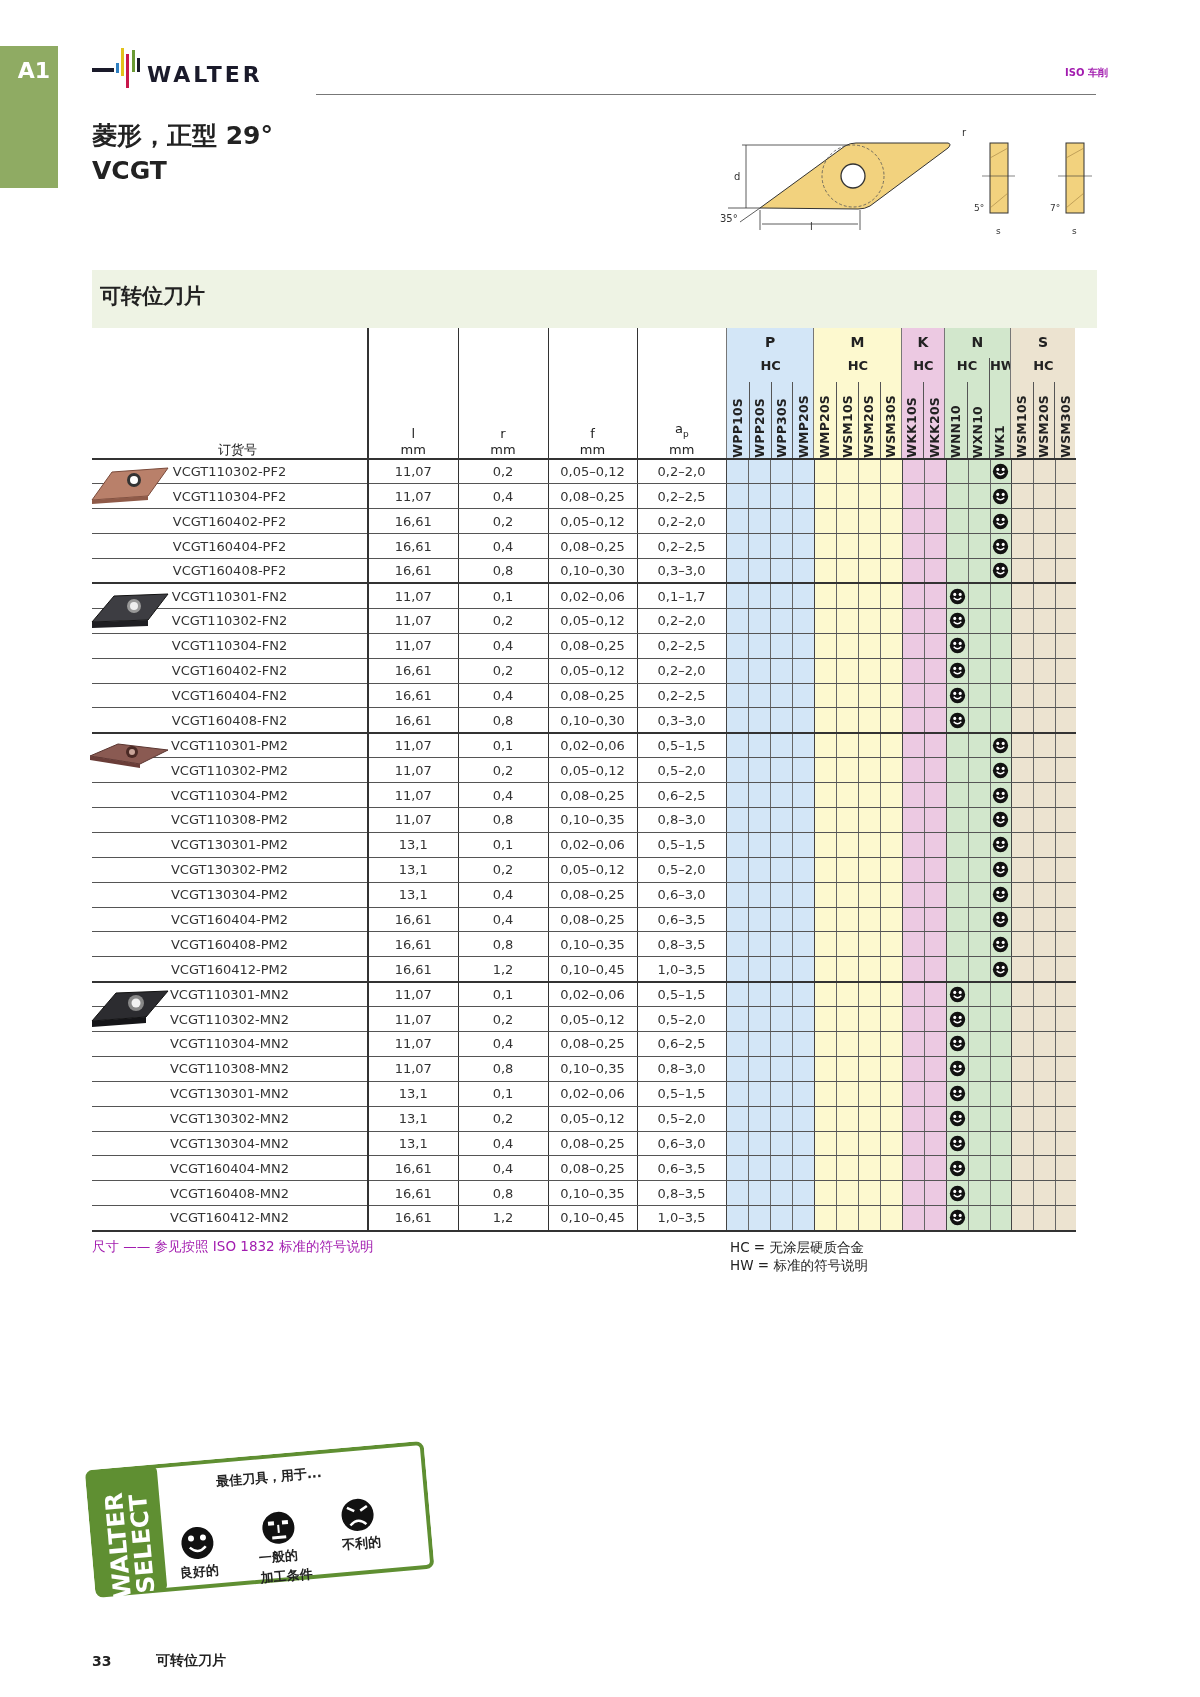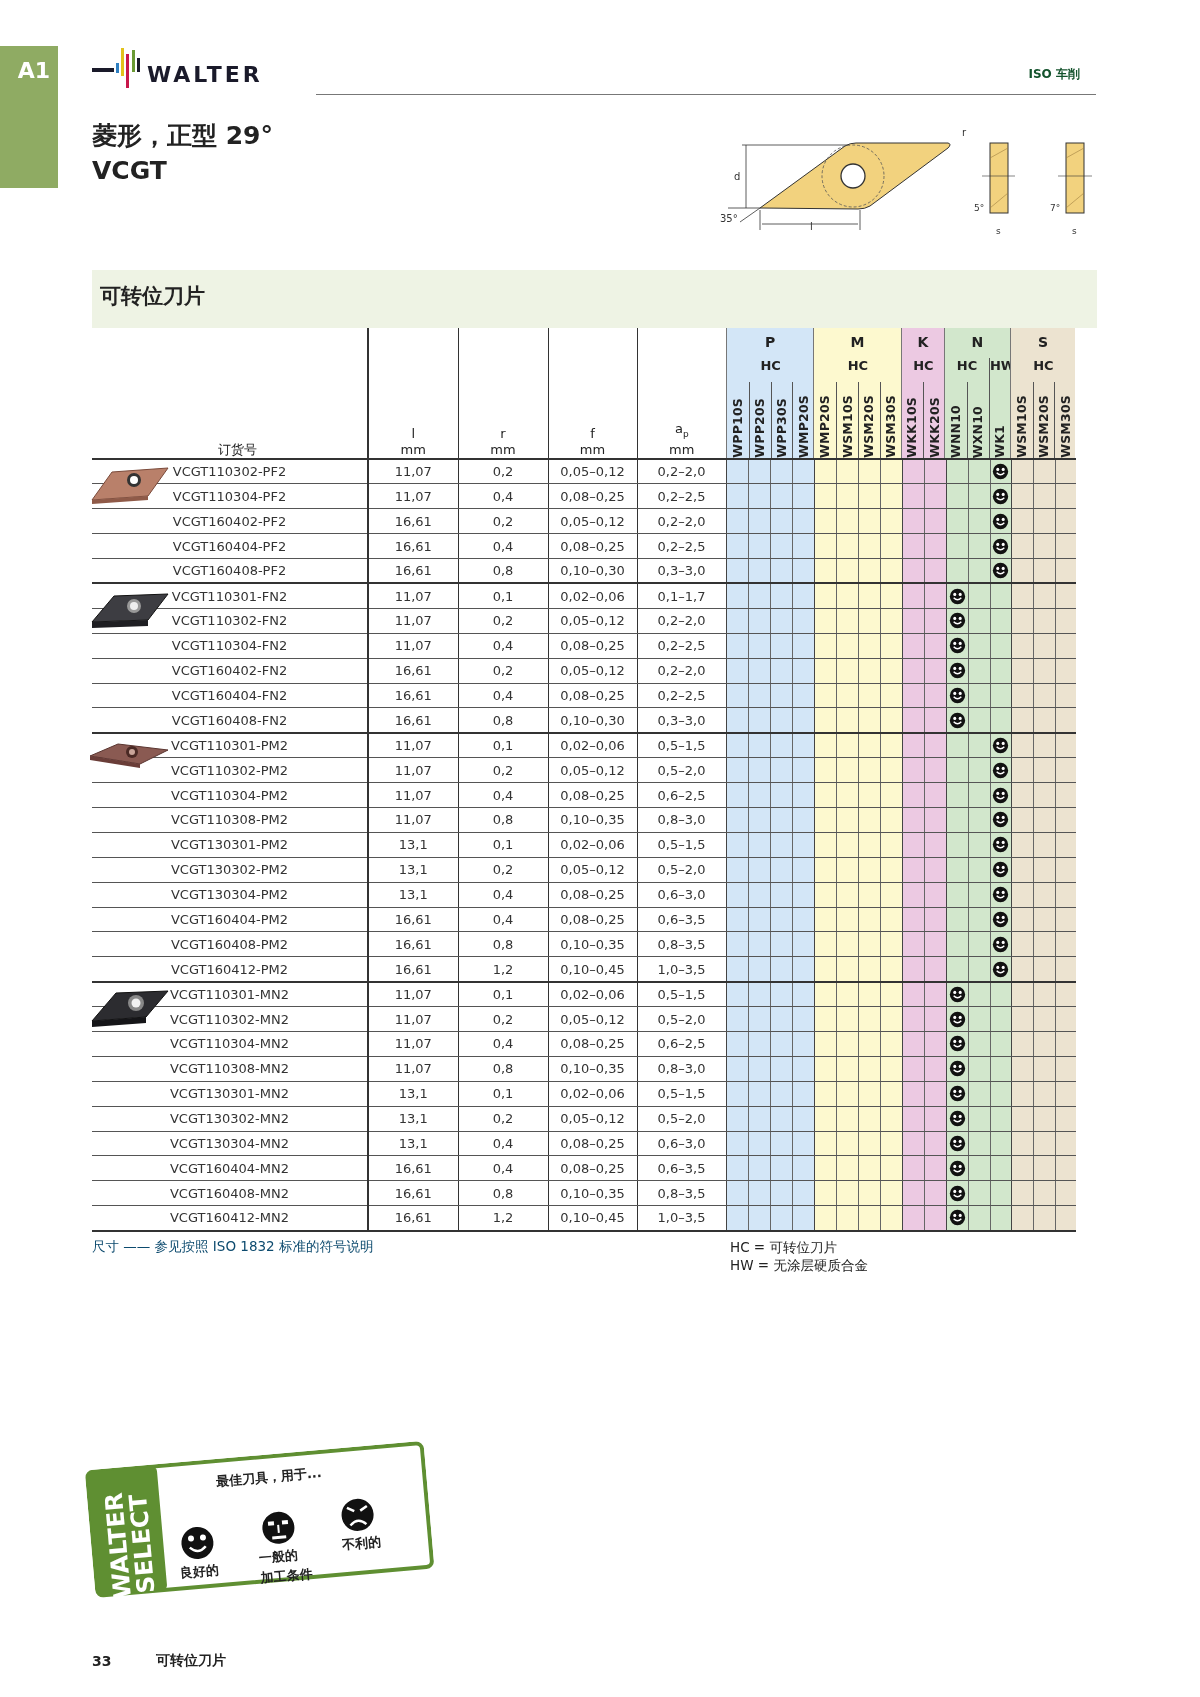--- a/index.html
+++ b/index.html
@@ -1,41 +1,41 @@
 <!DOCTYPE html>
 <html><head>
 <meta charset="utf-8">
 <style>
   * { box-sizing: border-box; margin: 0; padding: 0; }
   body { width: 1200px; height: 1697px; background: #fff; position: relative; font-family: "DejaVu Sans", "Liberation Sans", sans-serif; color: #222; overflow: hidden; }
   .tab-a1 { position: absolute; left: 0; top: 46px; width: 58px; height: 142px; background: #8fab63; color: #fff; font-size: 22px; font-weight: bold; text-align: right; padding: 12px 8px 0 0; }
   .logo { position: absolute; left: 92px; top: 44px; width: 210px; height: 46px; }
   .logo-text { position: absolute; left: 55px; top: 18px; font-family: "DejaVu Sans", sans-serif; font-weight: bold; font-size: 22px; letter-spacing: 3px; color: #1a1a2a; }
   .header-rule { position: absolute; left: 316px; top: 94px; width: 780px; height: 1px; background: #777; }
-  .section-name { position: absolute; right: 120px; top: 66px; font-size: 12px; font-weight: bold; color: #14532d; }
+  .section-name { position: absolute; right: 92px; top: 66px; font-size: 10px; font-weight: bold; color: #a21caf; }
   .title { position: absolute; left: 92px; top: 120px; font-size: 25px; font-weight: bold; color: #222; line-height: 32px; }
   .subtitle { position: absolute; left: 92px; top: 156px; font-size: 25px; font-weight: bold; color: #222; }
   .diagram { position: absolute; left: 710px; top: 118px; width: 395px; height: 125px; }
   .band { position: absolute; left: 92px; top: 270px; width: 1005px; height: 58px; background: #eef3e4; }
   .band-title { position: absolute; left: 8px; top: 12px; font-size: 21px; font-weight: bold; color: #222; }
 
   table.grid { position: absolute; left: 92px; top: 328px; border-collapse: collapse; table-layout: fixed; font-size: 13px; }
   table.grid td, table.grid th { font-weight: normal; padding: 0; text-align: center; }
   .hdr-row th { height: 130px; vertical-align: bottom; padding-bottom: 2px; color: #222; font-size: 13px; line-height: 16px; border-bottom: 2px solid #333; }
   .hdr-order { text-align: left !important; padding-left: 126px !important; font-size: 14px; }
   .vline { border-left: 1px solid #333; }
   .vline2 { border-left: 2px solid #333; }
   td.cell { height: 24.9px; border-bottom: 1px solid #555; color: #333; }
   td.order { text-align: left; padding-left: 126px; color: #333; position: relative; }
   tr.group-end td { border-bottom: 2px solid #333; }
   .mat-label { font-weight: bold; font-size: 14px; }
   .vert { writing-mode: vertical-rl; transform: rotate(180deg); font-size: 12.5px; font-weight: bold; letter-spacing: 0.2px; display: inline-block; white-space: nowrap; padding-bottom: 2px; }
   .smiley { display: inline-block; width: 17px; height: 17px; vertical-align: middle; }
   .insert-img { position: absolute; left: -4px; top: 2px; width: 84px; height: 44px; }
-  .footnote { position: absolute; left: 92px; top: 1238px; font-size: 13.5px; color: #0c4a6e; }
+  .footnote { position: absolute; left: 92px; top: 1238px; font-size: 13.5px; color: #a21caf; }
   .legend { position: absolute; left: 730px; top: 1238px; font-size: 13.5px; color: #222; line-height: 18px; }
   .select-box { position: absolute; left: 96px; top: 1470px; width: 340px; height: 130px; transform: rotate(-5deg); transform-origin: left bottom; }
   .footer-num { position: absolute; left: 92px; top: 1653px; font-size: 14px; font-weight: bold; }
   .footer-title { position: absolute; left: 156px; top: 1652px; font-size: 14px; font-weight: bold; }
 </style>
 </head>
 <body>
 
 <div class="tab-a1"><span>A1</span></div>
 
@@ -1094,22 +1094,22 @@
         <td class="cell" style="background:#d2e7cc;border-left:1px solid #666;"></td>
         <td class="cell" style="background:#ece3d0;border-left:1px solid #444;"></td>
         <td class="cell" style="background:#ece3d0;border-left:1px solid #666;"></td>
         <td class="cell" style="background:#ece3d0;border-left:1px solid #666;"></td>
       </tr>
     </tbody>
 </table>
 
 <div class="footnote">尺寸 —— 参见按照 ISO 1832 标准的符号说明</div>
 <div class="legend">
-  <div>HC = 可转位刀片</div>
-  <div>HW = 无涂层硬质合金</div>
+  <div>HC = 无涂层硬质合金</div>
+  <div>HW = 标准的符号说明</div>
 </div>
 
 <div class="select-box">
   <svg width="340" height="130" viewBox="0 0 340 130" style="position:absolute;left:0;top:0">
     <rect x="2" y="2" width="336" height="124" rx="6" fill="#fff" stroke="#5f8f32" stroke-width="4"></rect>
     <rect x="2" y="2" width="70" height="124" rx="5" fill="#5f8f32"></rect>
     <g transform="translate(106,82)">
       <circle r="16" fill="#111"></circle>
         <circle cx="-6" cy="-5" r="3" fill="#fff"></circle>
         <circle cx="6" cy="-5" r="3" fill="#fff"></circle>

